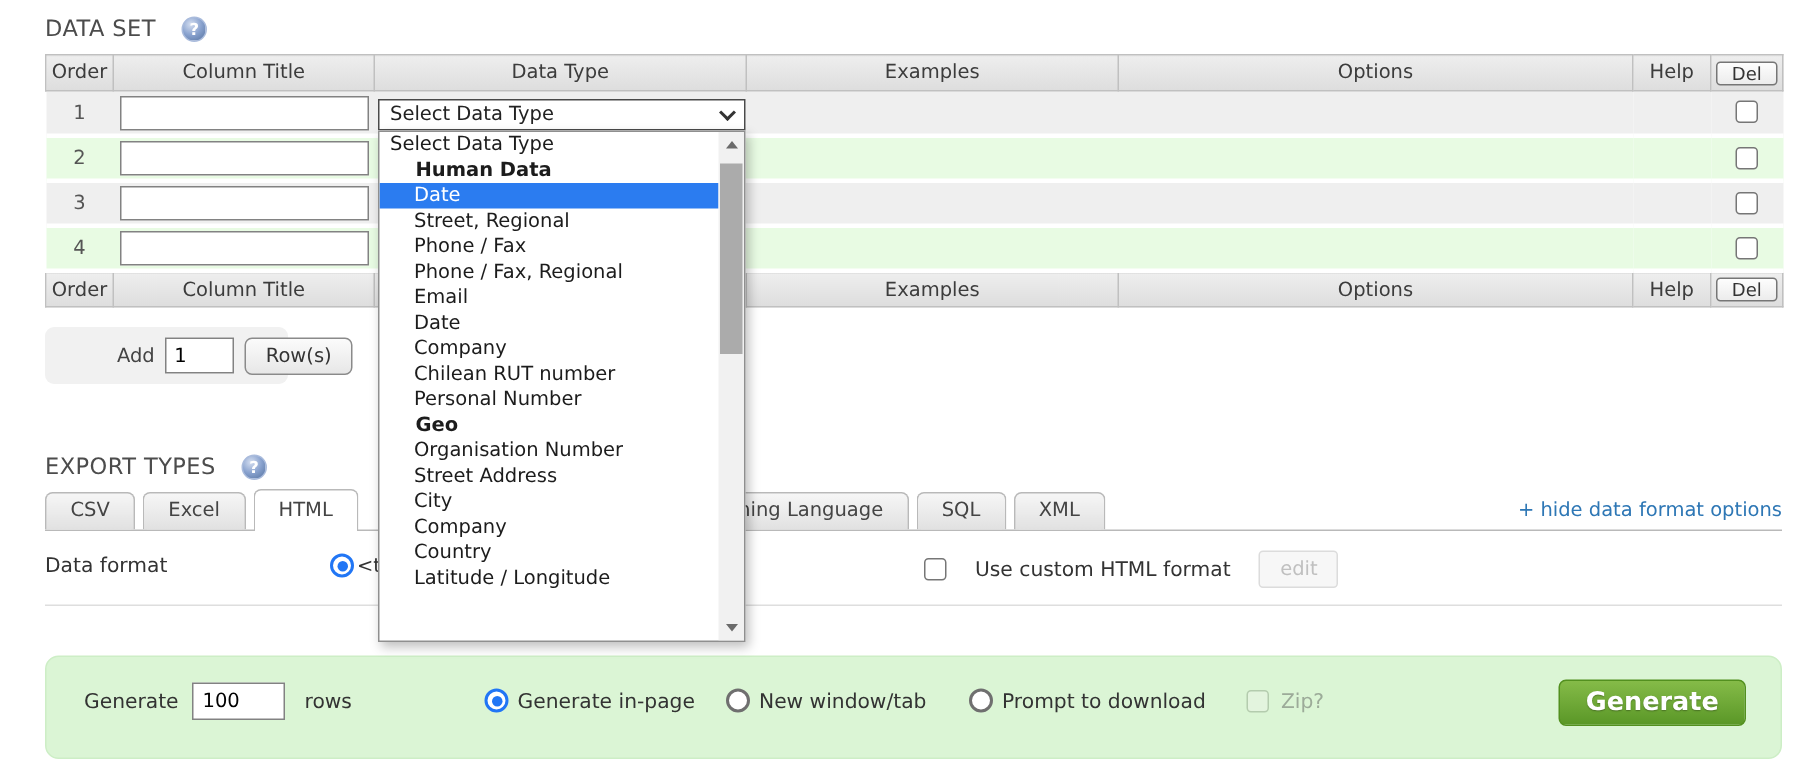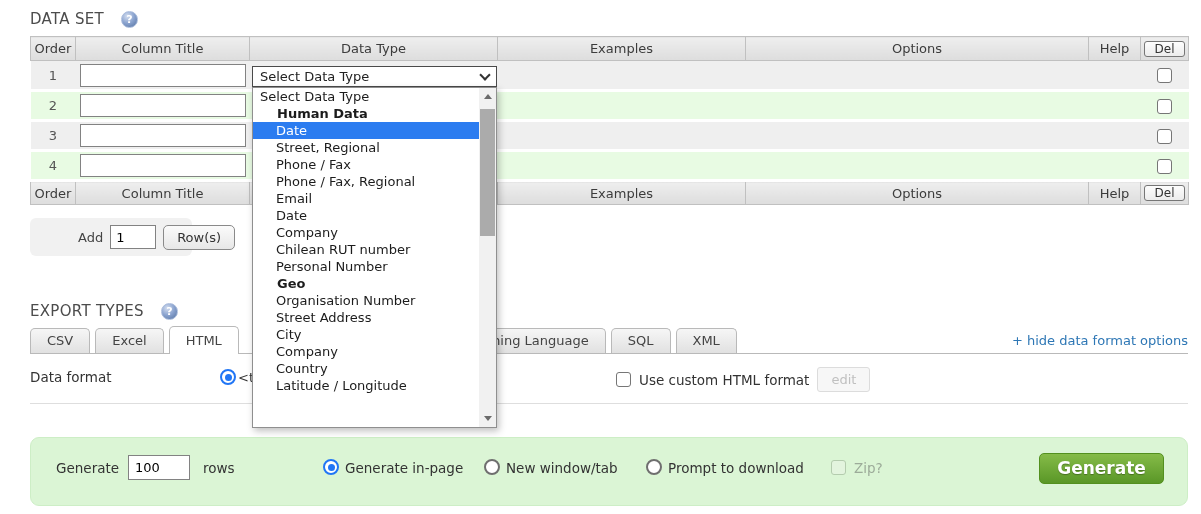--- a/index.html
+++ b/index.html
@@ -75,21 +75,21 @@
   .format-row { position:relative; height:50px; border-bottom:1px solid #dedede; }
   .format-label { position:absolute; left:0; top:15px; color:#333; font-size:13.5px; }
   .radio {
     display:inline-block; width:16px; height:16px; border-radius:50%;
     border:2px solid #6f6f6f; background:#fff; position:relative;
   }
   .radio.on { border-color:#2176f5; }
   .radio.on::after { content:""; position:absolute; inset:2.5px; border-radius:50%; background:#2176f5; }
   .fmt-radio { position:absolute; left:190px; top:15px; }
   .fmt-partial { position:absolute; left:208px; top:16px; color:#333; }
-  .custom-html { position:absolute; left:586px; top:13px; display:flex; align-items:center; gap:8px; }
+  .custom-html { position:absolute; left:586px; top:13px; display:flex; align-items:center; gap:19px; }
   .custom-html .lbl { font-size:13.5px; color:#333; }
   .edit-btn {
     padding:4px 13px; font-size:13px; color:#c0c0c0; background:#f7f7f7;
     border:1px solid #dcdcdc; border-radius:3px;
   }
 
   
   #genbar {
     position:absolute; left:30px; top:437px; width:1158px; height:69px;
     background:#dbf5d5; border:1px solid #cdeec6; border-radius:9px;

